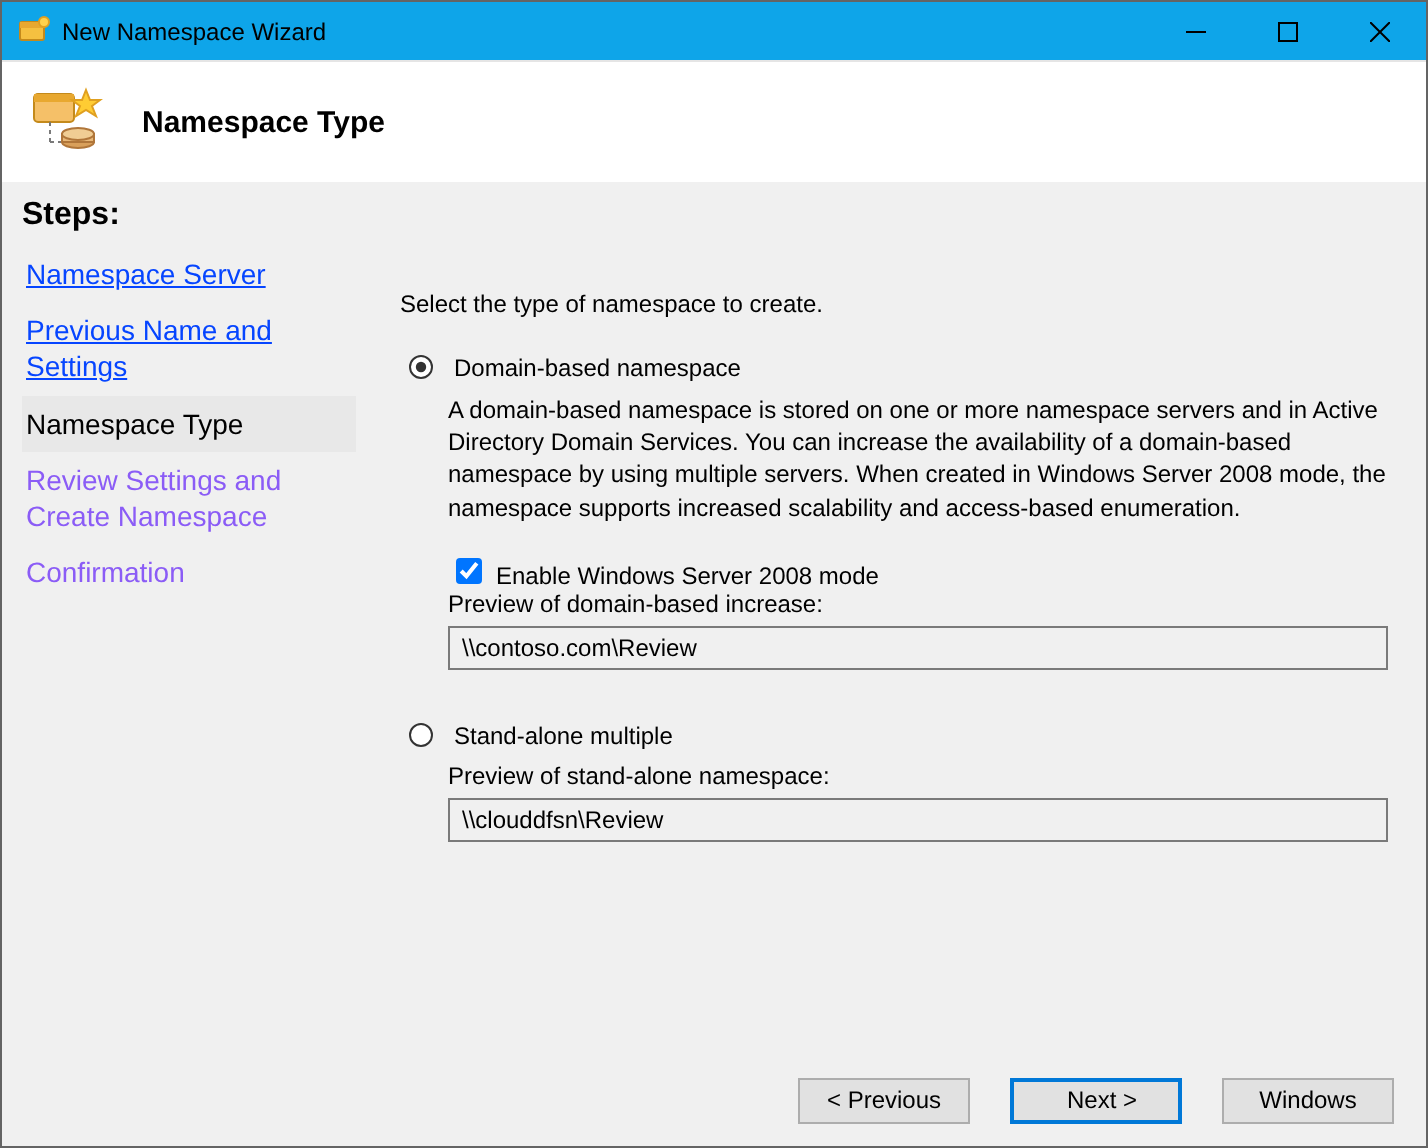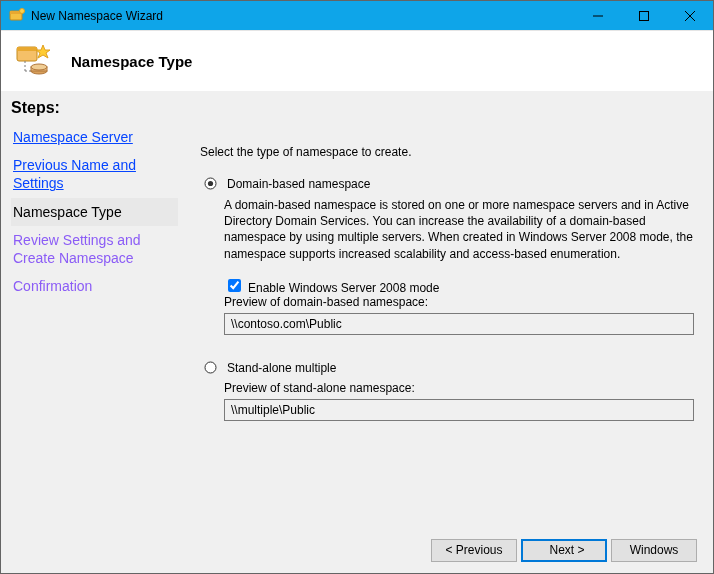--- a/index.html
+++ b/index.html
@@ -105,21 +105,21 @@
     line-height: 16px;
   }
 
   
   .footer {
     height: 46px;
     display: flex;
     align-items: center;
     justify-content: flex-end;
     padding: 0 16px;
-    gap: 4px;
+    gap: 20px;
     background: #f0f0f0;
   }
   .wiz-btn {
     min-width: 86px;
     height: 23px;
     font-size: 12px;
     font-family: inherit;
     background: #e1e1e1;
     border: 1px solid #adadad;
     padding: 0 10px;
@@ -202,37 +202,37 @@
           </svg>
         </span>
         <span class="radio-label">Domain-based namespace</span>
       </div>
       <div class="desc">A domain-based namespace is stored on one or more namespace servers and in Active Directory Domain Services. You can increase the availability of a domain-based namespace by using multiple servers. When created in Windows Server 2008 mode, the namespace supports increased scalability and access-based enumeration.</div>
       <div class="sub-indent">
         <div class="checkbox-row">
           <input type="checkbox" checked="" style="">
           <span>Enable Windows Server 2008 mode</span>
         </div>
-        <div class="preview-label">Preview of domain-based namespace:</div>
-        <div class="preview-box">\\contoso.com\Public</div>
+        <div class="preview-label">Preview of domain-based increase:</div>
+        <div class="preview-box">\\contoso.com\Review</div>
       </div>
     </div>
 
     <div class="radio-group" style="margin-top:26px;">
       <div class="radio-row">
         <span class="radio">
           <svg width="13" height="13" viewBox="0 0 13 13">
             <circle cx="6.5" cy="6.5" r="5.5" fill="#fff" stroke="#333"></circle>
           </svg>
         </span>
         <span class="radio-label">Stand-alone multiple</span>
       </div>
       <div class="sub-indent" style="margin-top:0;">
         <div class="preview-label">Preview of stand-alone namespace:</div>
-        <div class="preview-box">\\multiple\Public</div>
+        <div class="preview-box">\\clouddfsn\Review</div>
       </div>
     </div>
   </div>
 </div>
 
 <div class="footer">
   <button class="wiz-btn">&lt; Previous</button>
   <button class="wiz-btn default">Next &gt;</button>
   <button class="wiz-btn">Windows</button>
 </div>

